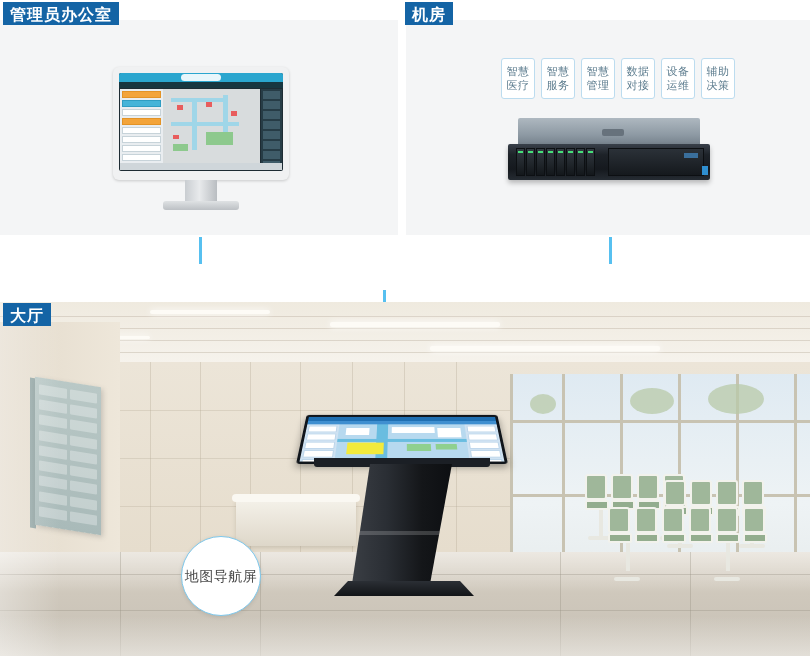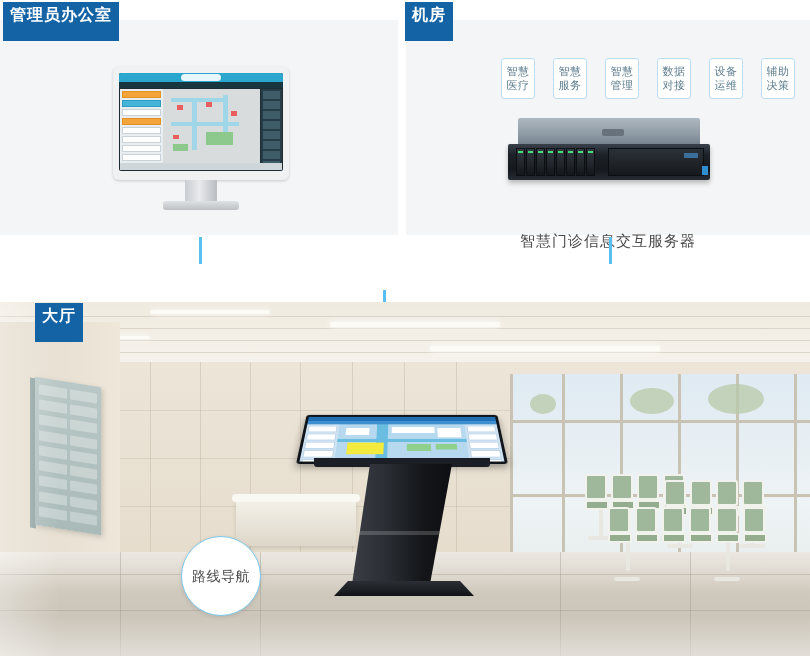--- a/index.html
+++ b/index.html
@@ -12,28 +12,28 @@
   #root { position: relative; width: 810px; height: 656px; }
 
   
   .sec-label {
     position: absolute;
     background: #1464a5;
     color: #ffffff;
     font-weight: bold;
     font-size: 16px;
     line-height: 1;
-    padding: 5px 7px 18px 7px;
+    padding: 5px 7px 2px 7px;
     letter-spacing: 1px;
     white-space: nowrap;
     z-index: 40;
   }
   #label-admin { left: 3px; top: 2px; }
   #label-server { left: 405px; top: 2px; }
-  #label-hall { left: 3px; top: 303px; margin-left: 32px; }
+  #label-hall { left: 3px; top: 303px; }
 
   
   .panel {
     position: absolute;
     top: 20px;
     height: 215px;
     background: #f4f5f6;
   }
   #panel-admin  { left: 0px;   width: 398px; }
   #panel-server { left: 406px; width: 404px; }
@@ -97,21 +97,21 @@
   .ui-map { position:absolute; left:27%; right:14%; top:16px; bottom:8px; background:#d8dcdd; }
   .ui-map span { position:absolute; background:#9fd6e8; }
   .ui-map b { position:absolute; background:#e85d5d; }
   .ui-map em { position:absolute; background:#8dc98d; }
   .ui-bottom { position:absolute; left:1px; right:1px; bottom:1px; height:7px; background:#cfd6da; }
 
   
   #tag-row {
     position: absolute;
     left: 501px; top: 58px;
-    display: flex; gap: 18px;
+    display: flex; gap: 6px;
     z-index: 10;
   }
   .tag {
     width: 34px; padding: 5px 0 6px 0;
     border: 1px solid #bcdcef;
     border-radius: 3px;
     background: #ffffff;
     color: #5c7c8e;
     font-size: 11px;
     line-height: 14px;
@@ -393,21 +393,20 @@
         <div class="bay"></div>
           <div class="bay"></div>
           <div class="bay"></div>
           <div class="bay"></div>
       </div>
       <div class="srv-right"></div>
       <div class="srv-led"></div>
     </div>
   </div>
 
-  <div class="panel-caption" id="caption-server" style="left:406px;width:404px;top:232px;">智慧门诊信息交互服务器</div>
 
   <div class="connector" id="conn-admin"></div>
   <div class="connector" id="conn-server"></div>
   <div id="conn-hall"></div>
 
 
   <div id="hall">
     <div class="h-ceiling">
       <div class="slat" style="left:0;top:14px;width:100%"></div>
       <div class="slat" style="left:0;top:26px;width:100%"></div>
@@ -591,21 +590,21 @@
             <i></i>
         </div>
       </div>
     </div>
     <div class="k-bezel"></div>
     <div class="k-col"></div>
     <div class="k-base"></div>
   </div>
 
   <div class="circle" id="circle-route">
-    <div>路线导航</div>
+    <div>地图导航屏</div>
   </div>
 
 
   <div class="sec-label" id="label-admin">管理员办公室</div>
   <div class="sec-label" id="label-server">机房</div>
   <div class="sec-label" id="label-hall">大厅</div>
 
 </div>
 
 </body></html>

